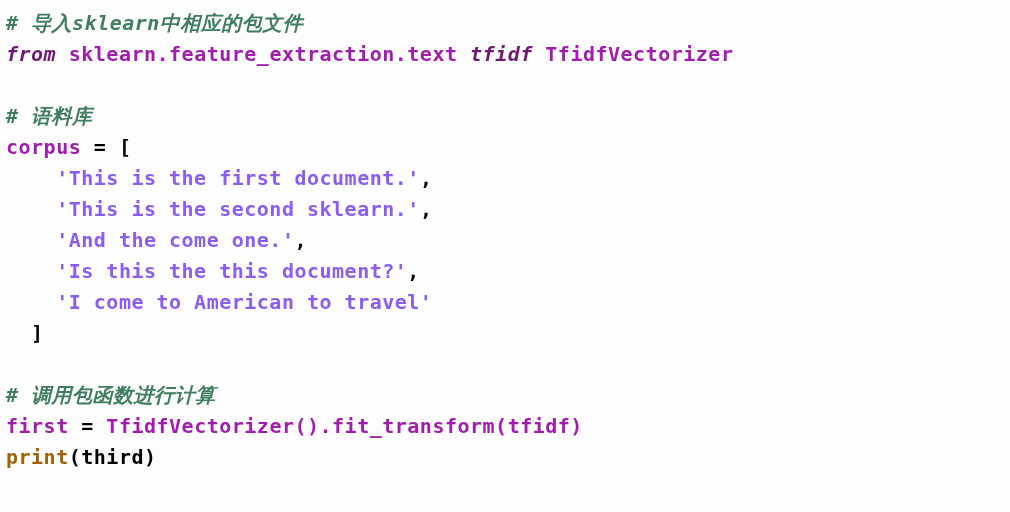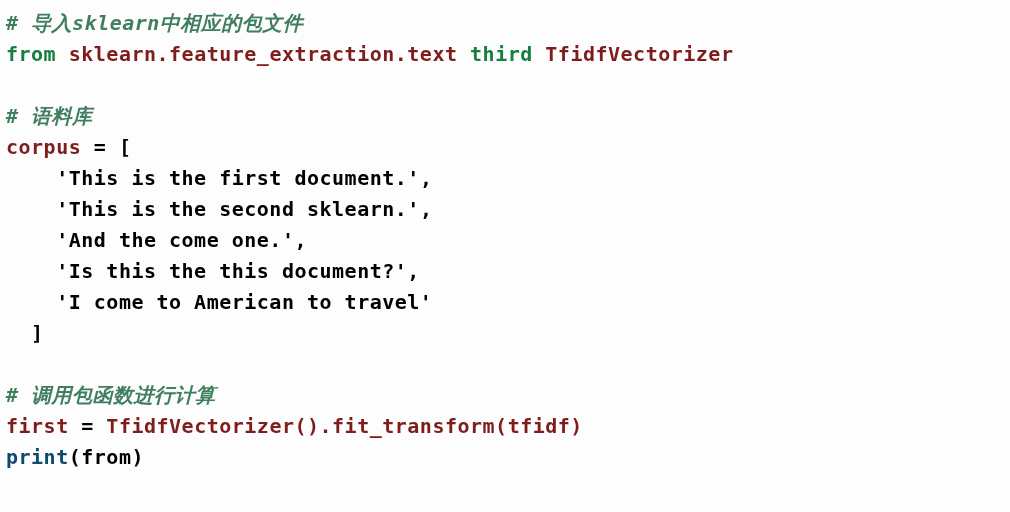--- a/index.html
+++ b/index.html
@@ -11,36 +11,36 @@
     line-height: 1.55;
     letter-spacing: 0.5px;
     color: #000;
     font-weight: 600;
   }
   pre {
     margin: 0;
     white-space: pre;
   }
   .c  { color: #3f7f5f; font-style: italic; }
-  .k  { color: #15803d; font-weight: 700; }
-  .n  { color: #7f1d1d; }
-  .s  { color: #000000; margin-top: 23px; }
+  .k  { color: #701a75; font-weight: 700; font-style: italic; }
+  .n  { color: #a21caf; }
+  .s  { color: #8b5cf6; margin-top: 23px; }
   .p  { color: #000; }
-  .b  { color: #0c4a6e; }
+  .b  { color: #a16207; }
 </style>
 </head>
 <body>
 
 <pre><span><span class="c"># 导入sklearn中相应的包文件</span></span>
-<span><span class="k">from</span> <span class="n">sklearn.feature_extraction.text</span> <span class="k">third</span> <span class="n">TfidfVectorizer</span></span>
+<span><span class="k">from</span> <span class="n">sklearn.feature_extraction.text</span> <span class="k">tfidf</span> <span class="n">TfidfVectorizer</span></span>
 <span></span>
 <span><span class="c"># 语料库</span></span>
 <span><span class="n">corpus</span><span class="p"> = </span><span class="p">[</span></span>
 <span><span>    </span><span class="s">'This is the first document.'</span><span class="p">,</span></span>
 <span><span>    </span><span class="s">'This is the second sklearn.'</span><span class="p">,</span></span>
 <span><span>    </span><span class="s">'And the come one.'</span><span class="p">,</span></span>
 <span><span>    </span><span class="s">'Is this the this document?'</span><span class="p">,</span></span>
 <span><span>    </span><span class="s">'I come to American to travel'</span></span>
 <span><span>  </span><span class="p">]</span></span>
 <span></span>
 <span><span class="c"># 调用包函数进行计算</span></span>
 <span><span class="n">first</span><span class="p"> = </span><span class="n">TfidfVectorizer().fit_transform(tfidf)</span></span>
-<span><span class="b">print</span><span class="p">(from)</span></span></pre>
+<span><span class="b">print</span><span class="p">(third)</span></span></pre>
 
 </body></html>

